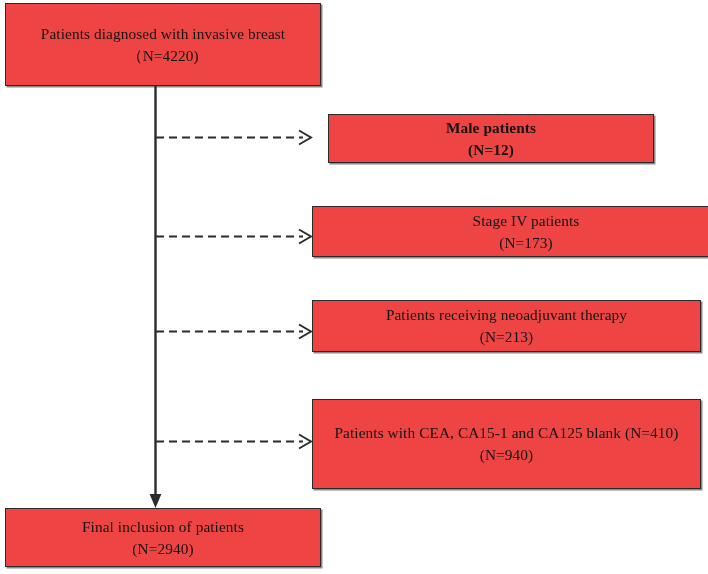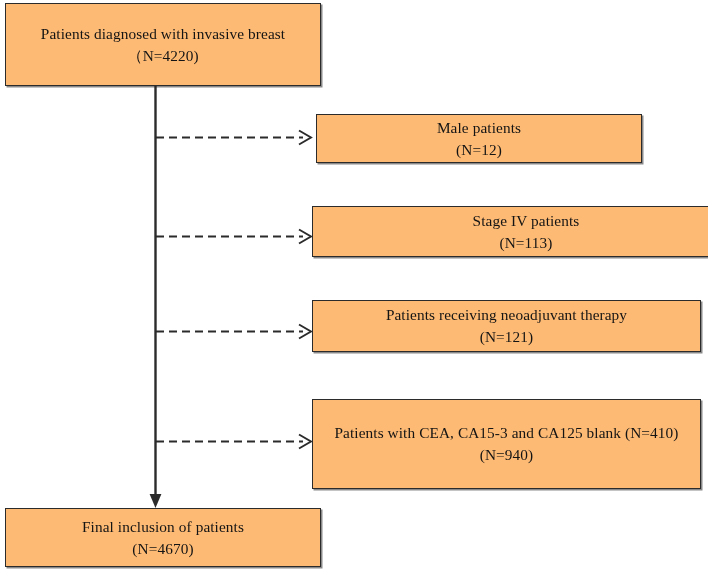--- a/index.html
+++ b/index.html
@@ -18,39 +18,39 @@
   #flow-canvas {
     position: absolute;
     left: 0; top: 0;
     width: 708px;
     height: 574px;
   }
   .node {
     position: absolute;
     box-sizing: border-box;
     border: 1.5px solid #2b2b2b;
-    background: #fdba74;
+    background: #ef4444;
     display: flex;
     flex-direction: column;
     align-items: center;
     justify-content: center;
     text-align: center;
     font-size: 15.3px;
     line-height: 1.42;
     letter-spacing: 0.1px;
     color: #141414;
     box-shadow: 1.5px 1.5px 0 0 rgba(40,40,40,0.55);
   }
   .node .line {
     display: block;
     white-space: nowrap;
   }
   
   #node-source   { left: 5px;   top: 3px;   width: 316px; height: 83px; }
-  #node-excl-1   { left: 316px; top: 114px; width: 326px; height: 49px; }
+  #node-excl-1   { left: 328px; top: 114px; width: 326px; height: 49px; font-weight: bold; }
   #node-excl-2   { left: 312px; top: 206px; width: 428px; height: 51px; }
   #node-excl-3   { left: 312px; top: 300px; width: 389px; height: 52px; align-items: center; }
   #node-excl-4   { left: 312px; top: 399px; width: 389px; height: 90px; }
   #node-final    { left: 5px;   top: 508px; width: 316px; height: 59px; }
 
   svg line, svg path, svg polyline { shape-rendering: geometricPrecision; }
 </style>
 </head>
 <body>
 
@@ -77,29 +77,29 @@
   <span class="line">（N=4220)</span>
 </div>
 
 <div class="node" id="node-excl-1">
   <span class="line">Male patients</span>
   <span class="line">(N=12)</span>
 </div>
 
 <div class="node" id="node-excl-2">
   <span class="line">Stage IV patients</span>
-  <span class="line">(N=113)</span>
+  <span class="line">(N=173)</span>
 </div>
 
 <div class="node" id="node-excl-3">
   <span class="line">Patients receiving neoadjuvant therapy</span>
-  <span class="line">(N=121)</span>
+  <span class="line">(N=213)</span>
 </div>
 
 <div class="node" id="node-excl-4">
-  <span class="line">Patients with CEA, CA15-3 and CA125 blank (N=410)</span>
+  <span class="line">Patients with CEA, CA15-1 and CA125 blank (N=410)</span>
   <span class="line">(N=940)</span>
 </div>
 
 <div class="node" id="node-final">
   <span class="line">Final inclusion of patients</span>
-  <span class="line">(N=4670)</span>
+  <span class="line">(N=2940)</span>
 </div>
 
 </body></html>

